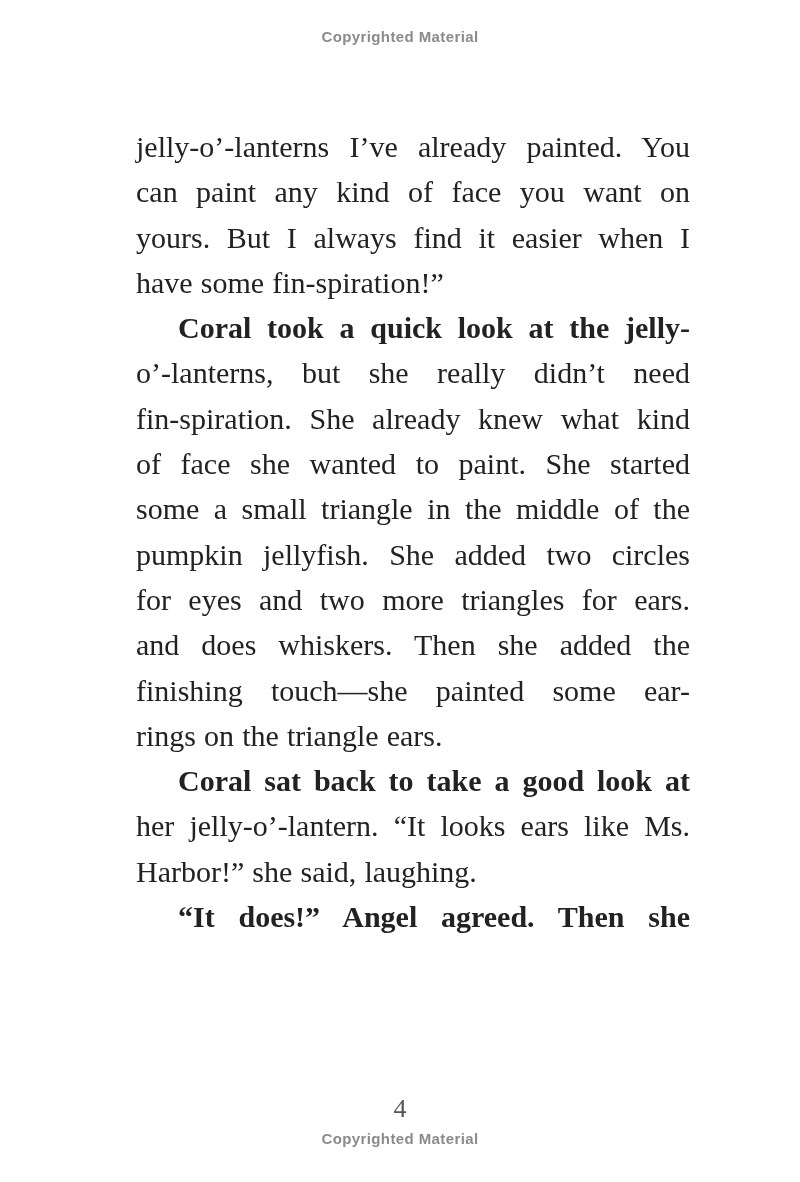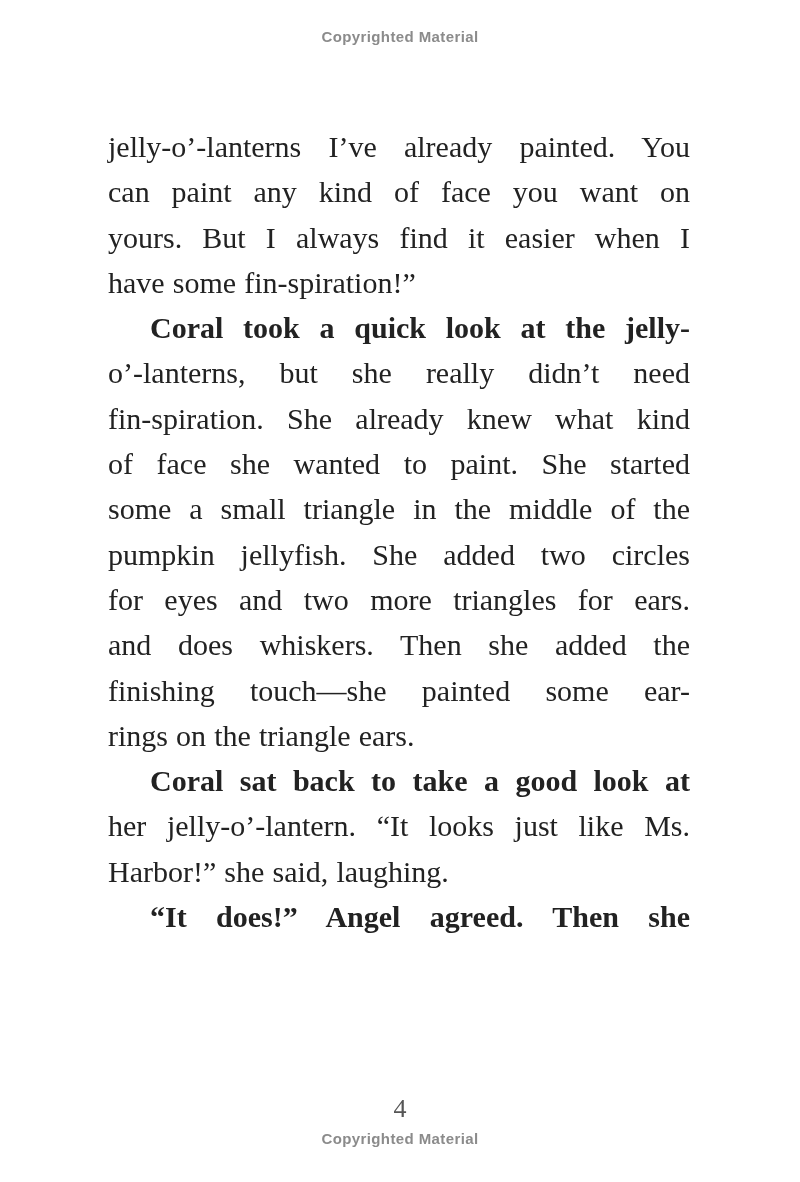--- a/index.html
+++ b/index.html
@@ -35,20 +35,21 @@
     width: 582px;
     font-size: 30px;
     line-height: 45.3px;
     color: #222222;
   }
   .line {
     text-align: justify;
     text-align-last: justify;
     white-space: nowrap;
     word-spacing: 0.02em;
+    margin-left: 28px;
   }
   .line.last {
     text-align-last: left;
   }
   .line.indent {
     text-indent: 42px;
     font-weight: bold;
   }
   .page-number {
     position: absolute;
@@ -77,21 +78,21 @@
     <div class="line">o’-lanterns, but she really didn’t need</div>
     <div class="line">fin-spiration. She already knew what kind</div>
     <div class="line">of face she wanted to paint. She started</div>
     <div class="line">some a small triangle in the middle of the</div>
     <div class="line">pumpkin jellyfish. She added two circles</div>
     <div class="line">for eyes and two more triangles for ears.</div>
     <div class="line">and does whiskers. Then she added the</div>
     <div class="line">finishing touch—she painted some ear-</div>
     <div class="line last">rings on the triangle ears.</div>
     <div class="line indent">Coral sat back to take a good look at</div>
-    <div class="line">her jelly-o’-lantern. “It looks just like Ms.</div>
+    <div class="line">her jelly-o’-lantern. “It looks ears like Ms.</div>
     <div class="line last">Harbor!” she said, laughing.</div>
     <div class="line indent">“It does!” Angel agreed. Then she</div>
   </div>
 
   <div class="page-number">4</div>
 
   <div class="copyright-notice copyright-bottom">Copyrighted Material</div>
 
 </div>
 

